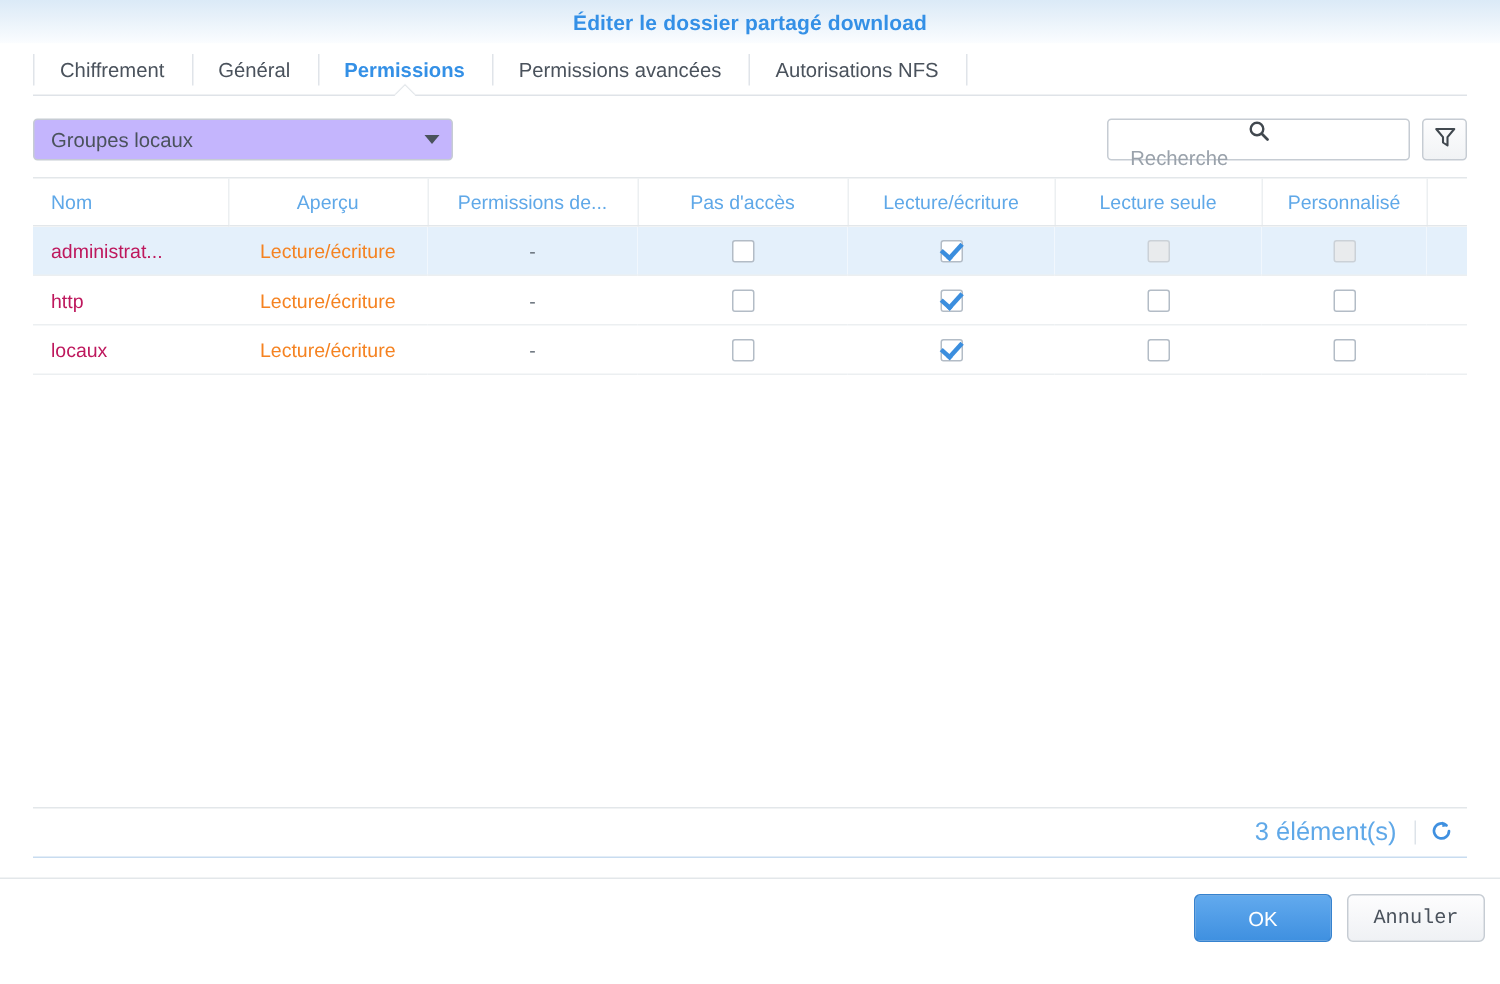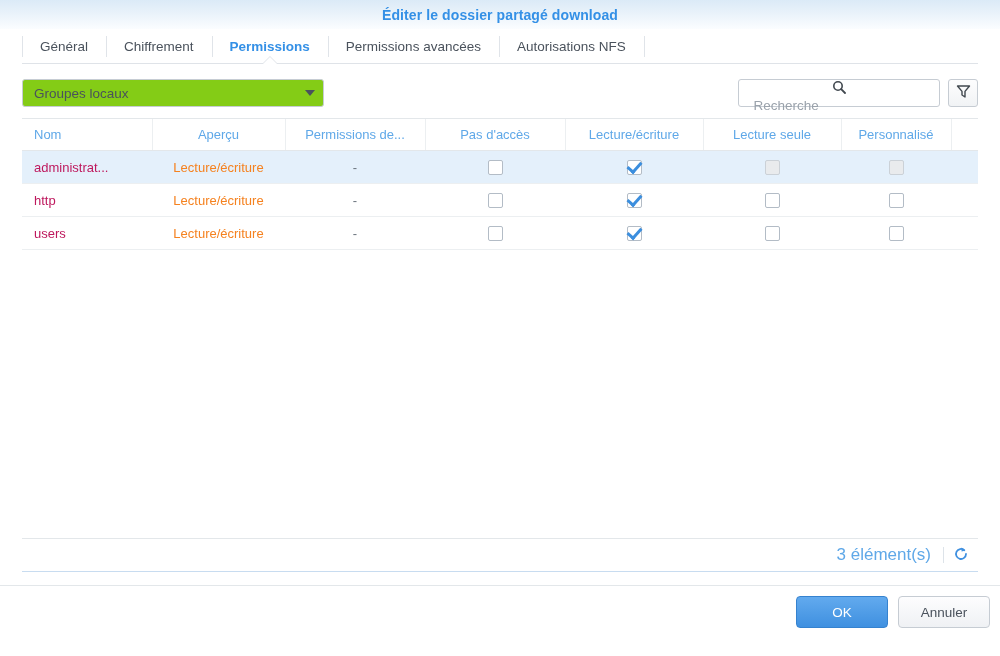--- a/index.html
+++ b/index.html
@@ -88,26 +88,26 @@
 
   
   .toolbar {
     margin: 14px 22px 0 22px;
     height: 30px;
     display: flex;
     align-items: center;
     justify-content: space-between;
   }
   .select-box {
-    width: 302px;
+    width: 280px;
     height: 28px;
     box-sizing: border-box;
     border: 1px solid #c6ccd3;
     border-radius: 3px;
-    background: #84cc16;
+    background: #c4b5fd;
     display: flex;
     align-items: center;
     padding: 0 8px 0 11px;
     cursor: pointer;
   }
   .select-label {
     flex: 1;
     font-size: 13.5px;
     color: #4a525c;
   }
@@ -291,35 +291,36 @@
   }
   .btn-primary {
     background: linear-gradient(to bottom, #62aaee 0%, #3f90e0 100%);
     border: 1px solid #3582cf;
     color: #ffffff;
   }
   .btn-default {
     background: linear-gradient(to bottom, #fdfdfe 0%, #eff1f4 100%);
     border: 1px solid #c6ccd3;
     color: #4a525c;
+    font-family: Liberation Mono, monospace;
   }
 </style>
 </head>
 <body>
 
 <div class="titlebar">
   <div class="titlebar-text">Éditer le dossier partagé download</div>
 </div>
 
 <div class="tabbar">
   <div class="tab">
+    <span>Chiffrement</span>
+  </div>
+  <div class="tab">
     <span>Général</span>
-  </div>
-  <div class="tab">
-    <span>Chiffrement</span>
   </div>
   <div class="tab active">
     <span>Permissions</span>
   </div>
   <div class="tab">
     <span>Permissions avancées</span>
   </div>
   <div class="tab">
     <span>Autorisations NFS</span>
   </div>
@@ -408,21 +409,21 @@
         </td>
         <td>
           <span class="cb"></span>
         </td>
         <td>
           <span class="cb"></span>
         </td>
         <td></td>
       </tr>
       <tr>
-        <td class="col-name">users</td>
+        <td class="col-name">locaux</td>
         <td class="col-preview">Lecture/écriture</td>
         <td class="col-perm">-</td>
         <td>
           <span class="cb"></span>
         </td>
         <td>
           <span class="cb checked"></span>
         </td>
         <td>
           <span class="cb"></span>

